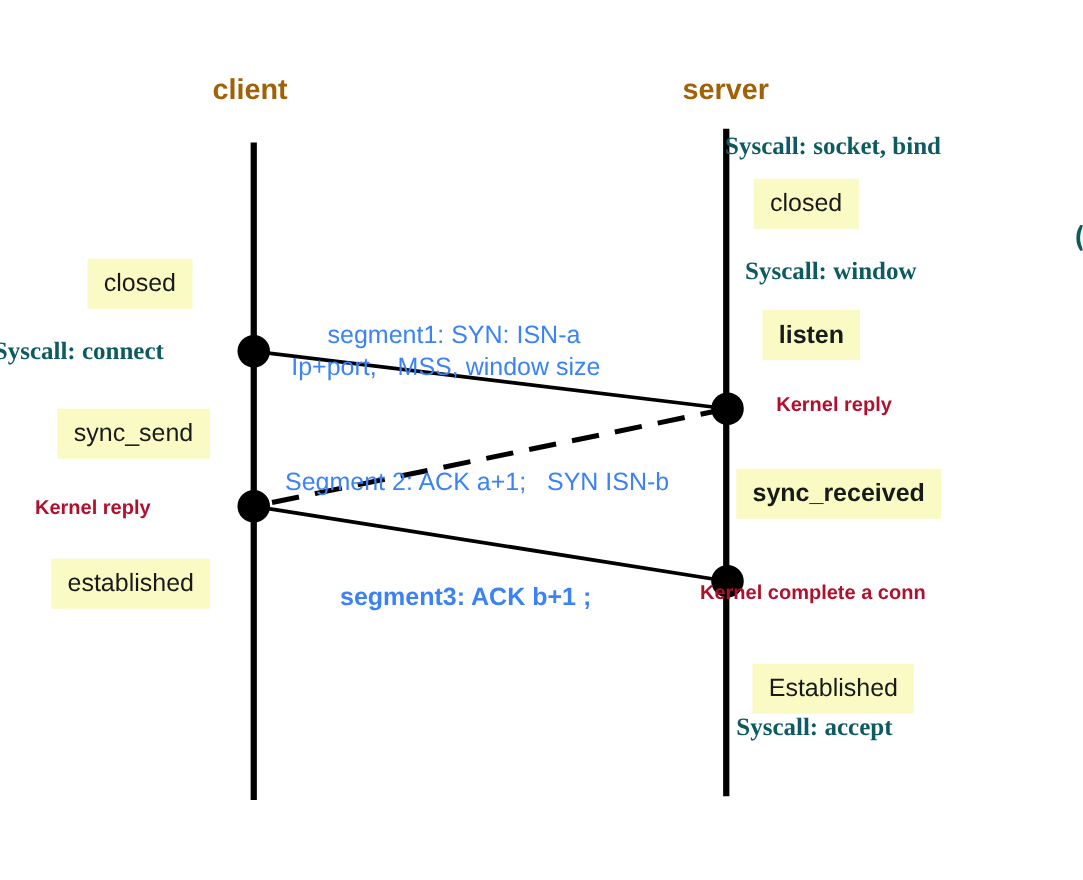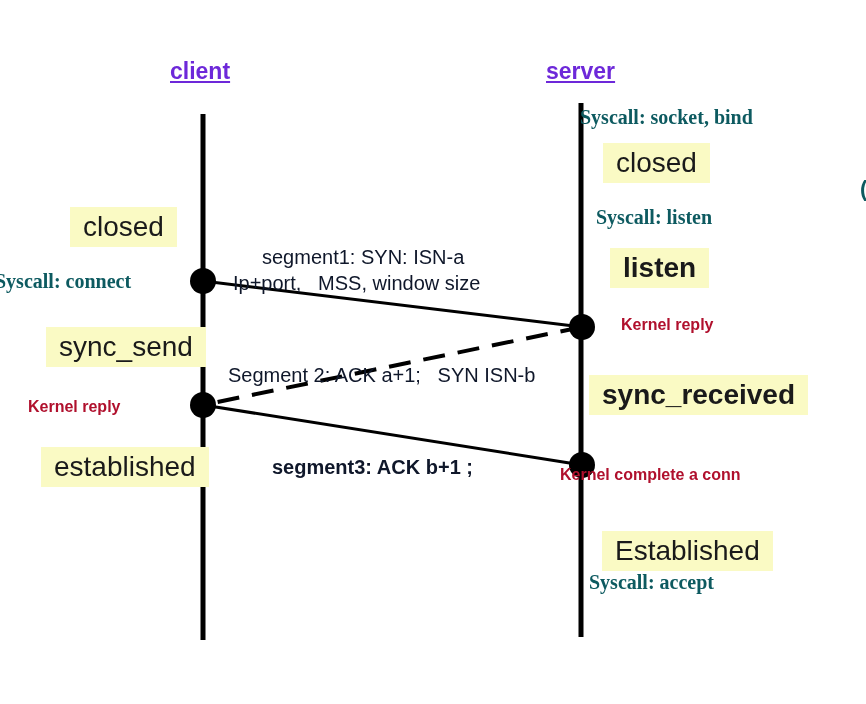--- a/index.html
+++ b/index.html
@@ -12,44 +12,44 @@
     width: 866px;
     height: 704px;
     overflow: hidden;
     font-family: "Liberation Sans", sans-serif;
     color: #000000;
   }
   .abs { position: absolute; white-space: pre; }
   .lane-title {
     font-size: 23px;
     font-weight: bold;
-    color: #6d28d9;
-    text-decoration: underline;
+    color: #a16207;
   }
   .syscall {
     font-size: 20px;
     font-weight: bold;
     color: #0d5a60;
     font-family: Liberation Serif, serif;
   }
   .kernel {
     font-size: 16px;
     font-weight: bold;
     color: #b0102d;
   }
   .state {
-    font-size: 28px;
+    font-size: 20px;
     color: #1a1a1a;
     background: #fafac4;
     padding: 9px 13px;
     line-height: 22px;
   }
   .msg-label {
     font-size: 20px;
-    color: #0f172a;
+    color: #3b82f6;
+    margin-top: 11px;
   }
   svg.wires {
     position: absolute;
     left: 0;
     top: 0;
     pointer-events: none;
   }
   .clipped-glyph {
     font-size: 22px;
     font-weight: bold;
@@ -77,21 +77,21 @@
 <div class="abs lane-title" style="left:546px; top:58px;">server</div>
 
 <div class="abs state" style="left:70px; top:207px;">closed</div>
 <div class="abs syscall" style="left:-5px; top:270px;">Syscall: connect</div>
 <div class="abs state" style="left:46px; top:327px;">sync_send</div>
 <div class="abs kernel" style="left:28px; top:398px;">Kernel reply</div>
 <div class="abs state" style="left:41px; top:447px;">established</div>
 
 <div class="abs syscall" style="left:580px; top:106px;">Syscall: socket, bind</div>
 <div class="abs state" style="left:603px; top:143px;">closed</div>
-<div class="abs syscall" style="left:596px; top:206px;">Syscall: listen</div>
+<div class="abs syscall" style="left:596px; top:206px;">Syscall: window</div>
 <div class="abs state" style="left:610px; top:248px;font-weight:bold;">listen</div>
 <div class="abs kernel" style="left:621px; top:316px;">Kernel reply</div>
 <div class="abs state" style="left:589px; top:375px;font-weight:bold;">sync_received</div>
 <div class="abs kernel" style="left:560px; top:466px;">Kernel complete a conn</div>
 <div class="abs state" style="left:602px; top:531px;">Established</div>
 <div class="abs syscall" style="left:589px; top:571px;text-align:right;">Syscall: accept</div>
 
 <div class="abs msg-label" style="left:262px; top:246px;">segment1: SYN: ISN-a</div>
 <div class="abs msg-label" style="left:233px; top:272px;">Ip+port,   MSS, window size</div>
 <div class="abs msg-label" style="left:228px; top:364px;">Segment 2: ACK a+1;   SYN ISN-b</div>

